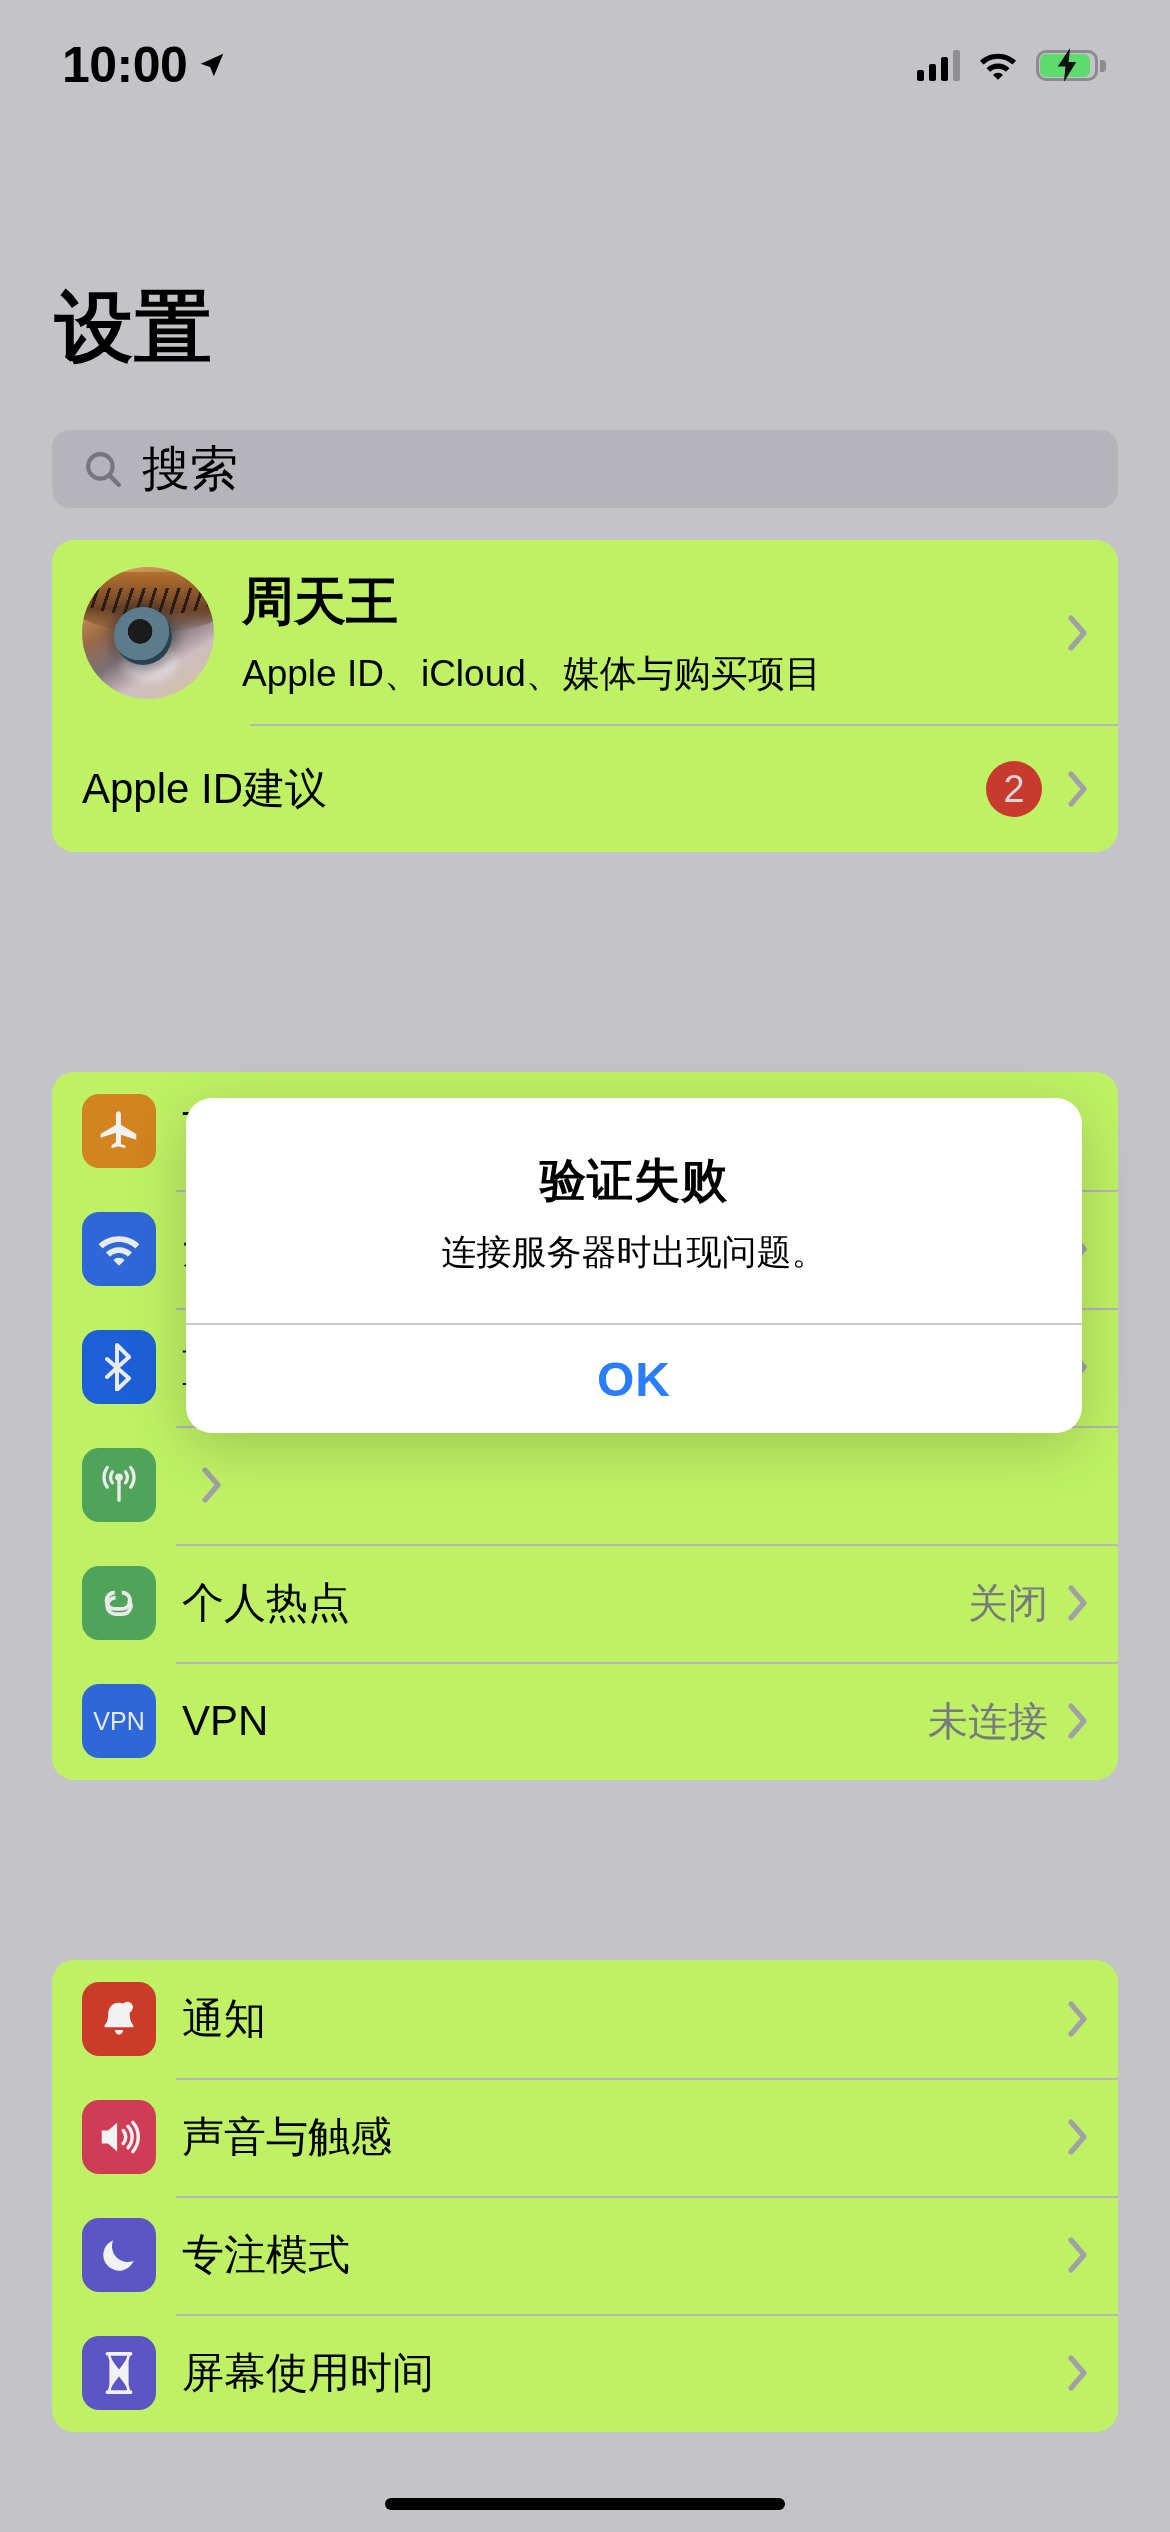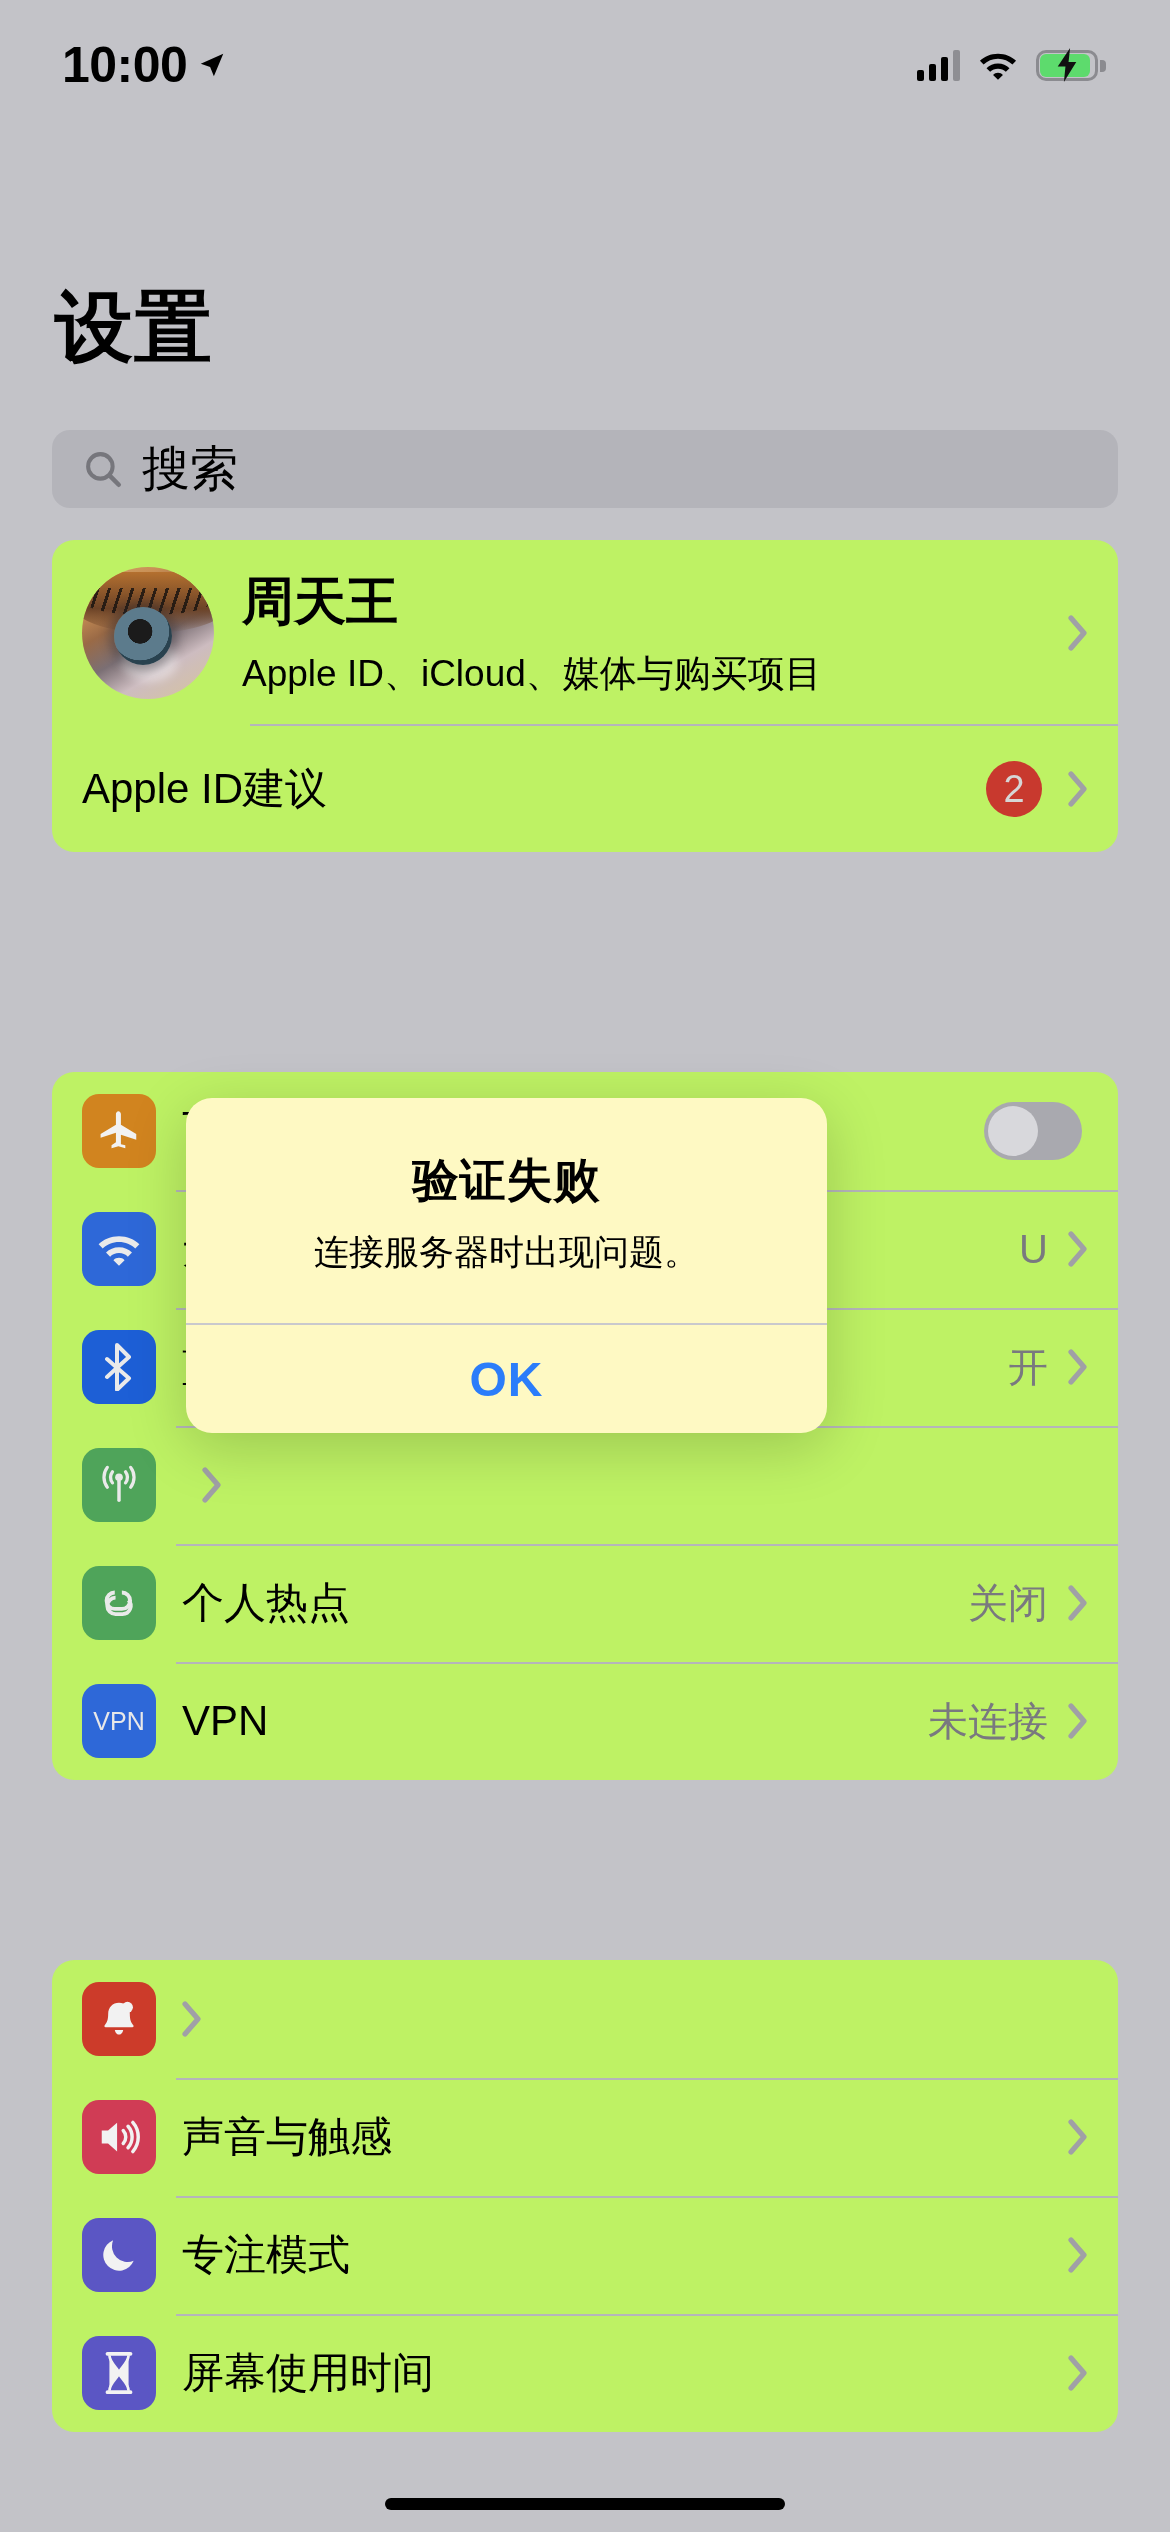--- a/index.html
+++ b/index.html
@@ -137,22 +137,22 @@
   .toggle .knob{
     position:absolute; top:4px; left:4px; width:50px; height:50px;
     border-radius:25px; background:#d8d8dc;
   }
 
   
   #system-card{ top:1960px; }
 
   
   .alert{
-    position:absolute; left:186px; top:1098px; width:641px;
-    background:#fef9c3; border-radius:26px;
+    position:absolute; left:186px; top:1098px; width:896px;
+    background:#ffffff; border-radius:26px;
     box-shadow:0 14px 60px rgba(0,0,0,.18);
     overflow:hidden;
   }
   .alert-body{ padding:52px 54px 48px; text-align:center; }
   .alert-title{ font-size:46px; font-weight:700; color:#000; letter-spacing:1px; }
   .alert-msg{ font-size:35px; color:#000; margin-top:16px; line-height:1.35; }
   .alert-sep{ height:2px; background:#c9c9cd; }
   .alert-btn{
     height:108px; display:flex; align-items:center; justify-content:center;
     font-size:48px; font-weight:700; color:#2b7dfa; letter-spacing:1px;
@@ -318,20 +318,21 @@
 <div class="card" id="system-card">
 
   <div class="row">
     <span class="ico" style="background:#cc3b2a">
       <svg width="44" height="44" viewBox="0 0 24 24">
         <path d="M12 3.2c-3.5 0-5.9 2.6-5.9 6 0 3.6-.8 5-1.9 6.2-.4.4-.1 1.1.5 1.1h14.6c.6 0 .9-.7.5-1.1-1.1-1.2-1.9-2.6-1.9-6.2 0-3.4-2.4-6-5.9-6z" fill="#f2f2f2"></path>
         <path d="M9.7 18c.3 1.5 1.2 2.5 2.3 2.5s2-1 2.3-2.5z" fill="#f2f2f2"></path>
         <circle cx="16.6" cy="5.6" r="3" fill="#f2f2f2"></circle>
       </svg>
     </span>
+    <span class="row-label">通知</span>
     <svg class="chev" viewBox="0 0 10 18">
       <path d="M1.5 1.5 L8 9 L1.5 16.5" fill="none" stroke="#a0a0a6" stroke-width="2.6" stroke-linecap="round" stroke-linejoin="round"></path>
     </svg>
   </div>
 
   <div class="row">
     <span class="ico" style="background:#d03c55">
       <svg width="46" height="46" viewBox="0 0 24 24">
         <path d="M11 4.5 L6.3 8.6 H3 v6.8 h3.3 L11 19.5 Z" fill="#f2f2f2"></path>
         <path d="M14.2 8.6a5 5 0 0 1 0 6.8M16.7 6.4a8.4 8.4 0 0 1 0 11.2M19.2 4.4a11.6 11.6 0 0 1 0 15.2" fill="none" stroke="#f2f2f2" stroke-width="1.8" stroke-linecap="round"></path>

